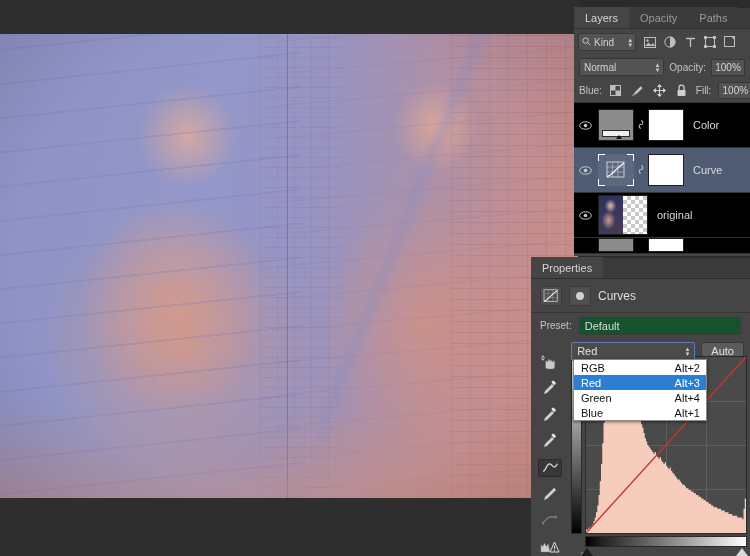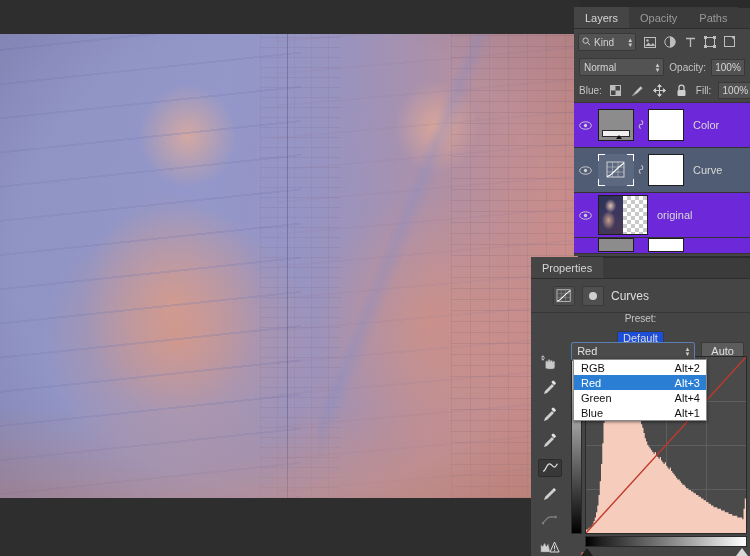--- a/index.html
+++ b/index.html
@@ -126,21 +126,21 @@
   }
   #lock-row {
     height: 24px; display: flex; align-items: center; gap: 7px; padding: 0 5px;
     background: #454545; border-bottom: 1px solid #363636;
   }
   .lock-icons { display: flex; align-items: center; gap: 8px; }
 
   #layer-list { background: #3f3f3f; }
   .layer-row {
     height: 45px; display: flex; align-items: center;
-    border-bottom: 1px solid #333; background: #6d28d9; position: relative;
+    border-bottom: 1px solid #333; background: #000000; position: relative;
   }
   .layer-row.selected { background: #4f5c73; }
   .eye-cell { width: 22px; display: flex; align-items: center; justify-content: center; }
   .thumb-adj {
     width: 36px; height: 32px; background: #8c8c8c; border: 1px solid #1e1e1e;
     margin-left: 2px; position: relative; overflow: hidden;
   }
   .thumb-adj .grad-strip {
     position: absolute; left: 3px; right: 3px; bottom: 3px; height: 7px;
     background: linear-gradient(90deg, #f2f2f2, #ededed); border: 1px solid #2a2a2a;
@@ -183,36 +183,35 @@
     width: 36px; height: 32px; background: #fff; border: 1px solid #1e1e1e;
   }
   .layer-name { margin-left: 9px; font-size: 11px; color: #d8d8d8; white-space: nowrap;
     overflow: hidden; }
   .layer-row.partial { height: 16px; overflow: hidden; align-items: flex-start; }
 
   
   #properties-panel { left: 531px; top: 258px; width: 219px; height: 298px; }
   #props-tabs { width: 219px; }
   #props-title {
-    height: 34px; display: flex; align-items: center; gap: 7px; padding: 0 22px;
+    height: 34px; display: flex; align-items: center; gap: 7px; padding: 0 9px;
     background: #454545; border-bottom: 1px solid #363636;
   }
   .props-icon-btn {
     width: 22px; height: 20px; background: #4f4f4f; border: 1px solid #3a3a3a;
     display: flex; align-items: center; justify-content: center; border-radius: 2px;
   }
   #props-title-text { font-size: 12px; color: #dedede; }
 
   #preset-row {
     height: 25px; display: flex; align-items: center; gap: 7px; padding: 0 9px;
     background: #454545;
-    flex-direction: column;
   }
   .preset-select {
-    flex: 1; height: 18px; background: #1d4ed8; border: 1px solid #3a3a3a;
+    flex: 1; height: 18px; background: #14532d; border: 1px solid #3a3a3a;
     display: flex; align-items: center; padding: 0 5px; font-size: 11px; color: #dcdcdc;
     border-radius: 2px;
   }
 
   #channel-row {
     height: 26px; display: flex; align-items: center; gap: 6px; padding: 0 6px 0 9px;
     background: #454545;
   }
   #curve-tools {
     position: absolute; left: 0; top: 93px; width: 38px; height: 205px;

